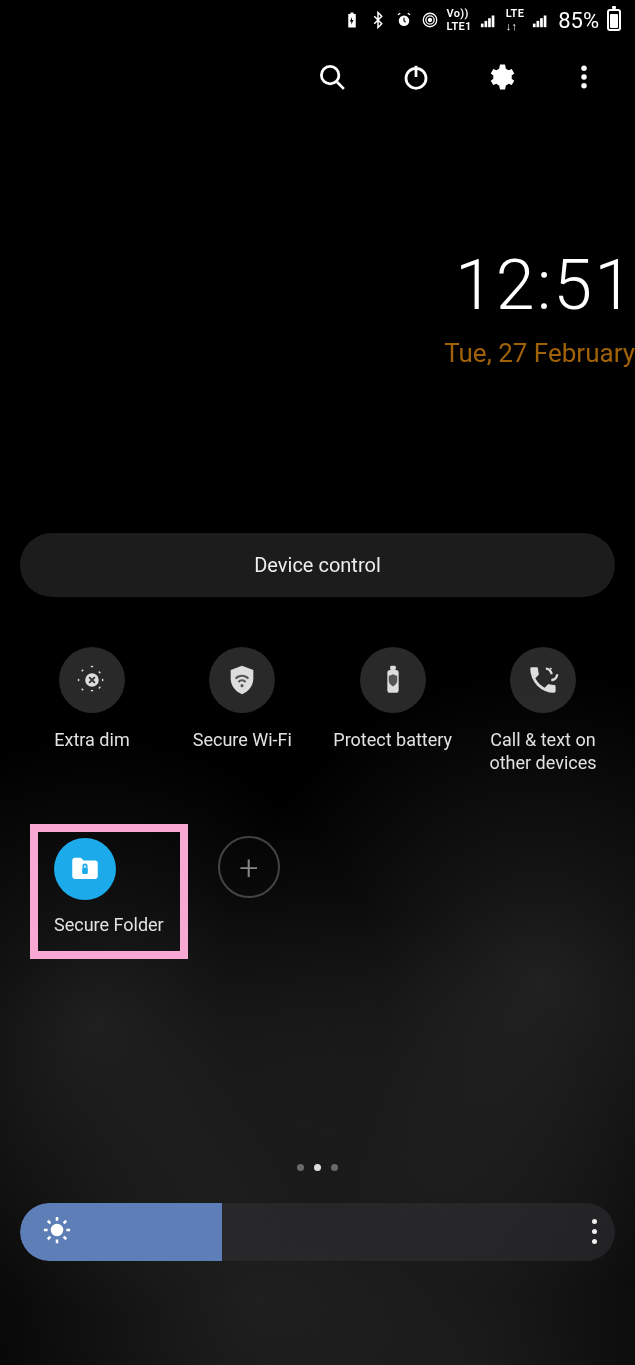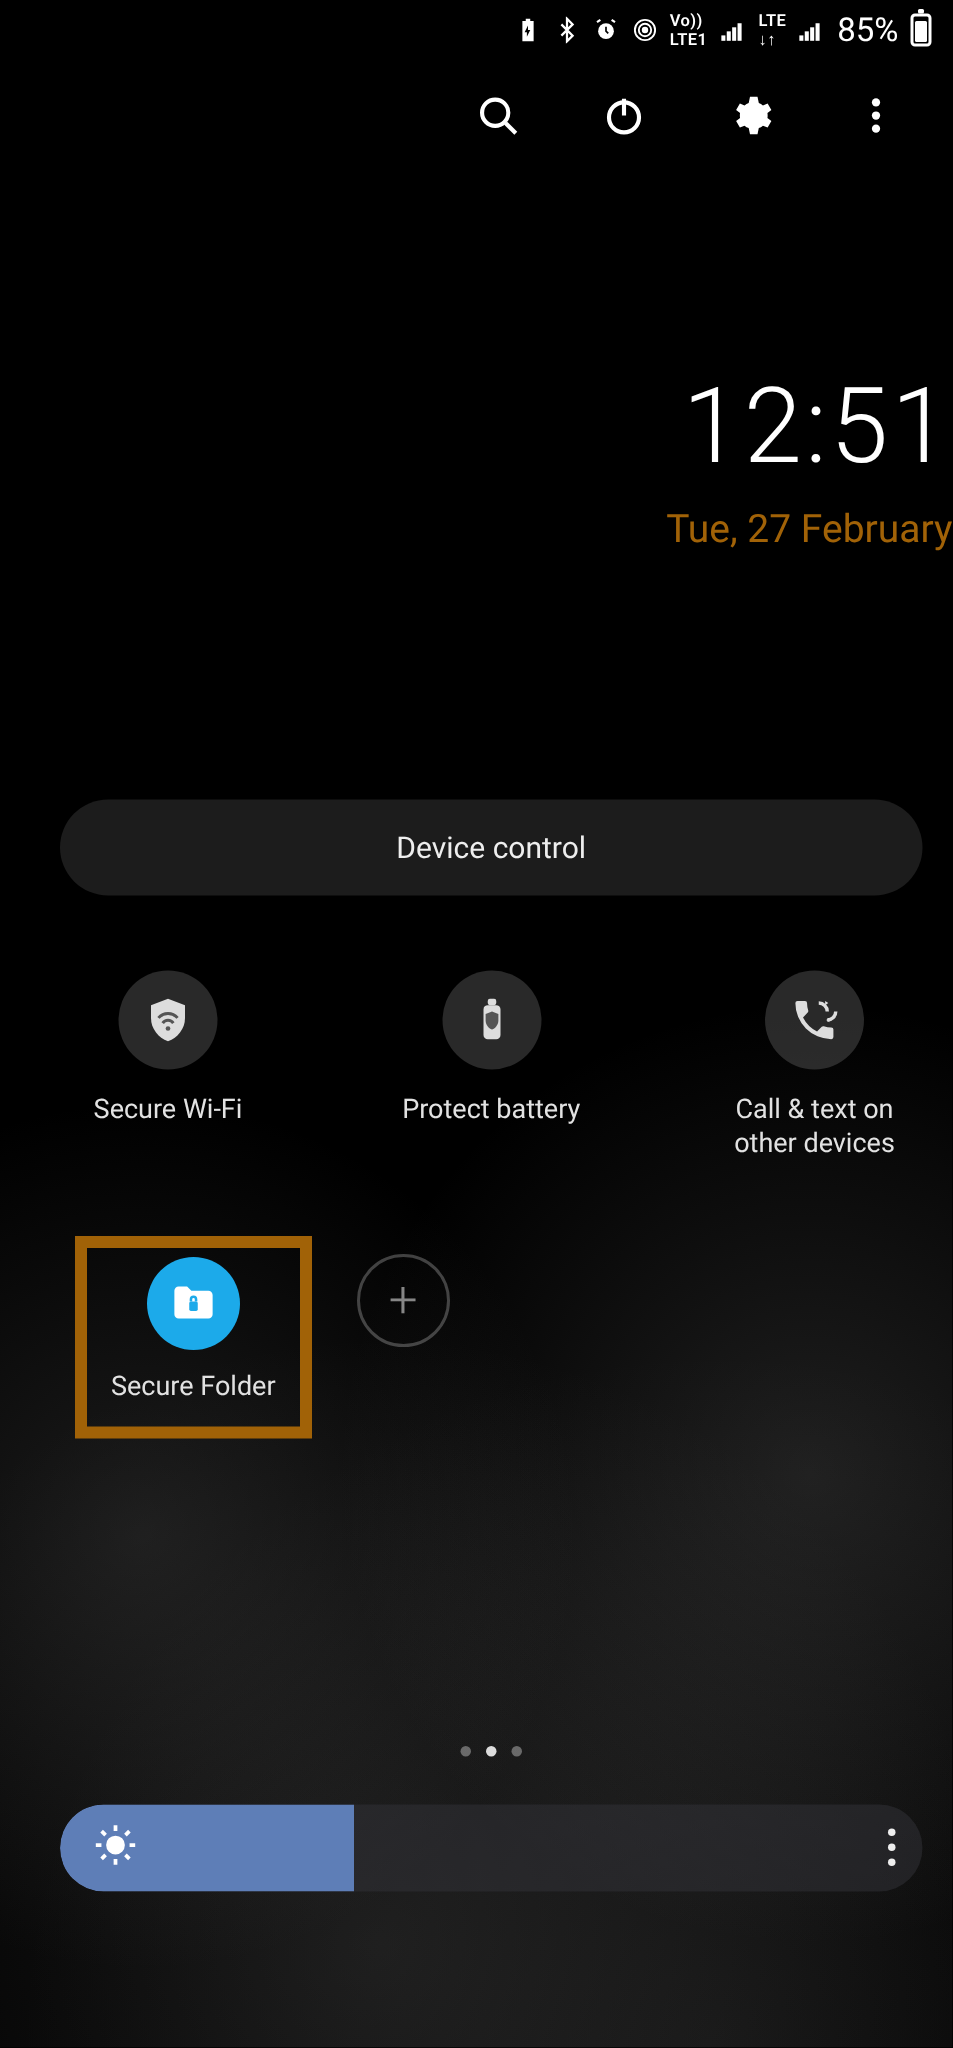--- a/index.html
+++ b/index.html
@@ -17,21 +17,21 @@
     position: absolute;
     inset: 0;
     background:
       radial-gradient(circle at 15% 75%, rgba(110,110,110,0.25), transparent 25%),
       radial-gradient(circle at 85% 72%, rgba(140,140,140,0.22), transparent 28%),
       radial-gradient(circle at 40% 95%, rgba(120,120,120,0.20), transparent 30%),
       radial-gradient(circle at 75% 100%, rgba(100,100,100,0.18), transparent 32%),
       #000;
     z-index: 0;
   }
-  .layer { position: relative; z-index: 1; padding-left: 20px; }
+  .layer { position: relative; z-index: 1; }
 
   
   .status-bar {
     display: flex;
     justify-content: flex-end;
     align-items: center;
     gap: 8px;
     height: 36px;
     padding: 4px 14px 0 0;
     color: #fff;
@@ -120,25 +120,24 @@
   }
 
   
   .qs-row2 {
     display: flex;
     gap: 30px;
     margin: 50px 0 0 30px;
     align-items: flex-start;
   }
   .highlight-box {
-    border: 8px solid #a16207;
+    border: 8px solid #f9a8d4;
     padding: 6px 16px 14px 16px;
     display: flex;
     flex-direction: column;
-    align-items: center;
   }
   .qs-circle.blue {
     background: #1caaea;
     width: 62px; height: 62px;
   }
   .qs-circle.outline {
     background: transparent;
     border: 2px solid rgba(180,180,180,0.35);
     width: 62px; height: 62px;
   }
@@ -260,20 +259,39 @@
     <div class="date">Tue, 27 February</div>
   </div>
 
   <div class="pill-row">
     <div class="pill">
       <span>Device control</span>
     </div>
   </div>
 
   <div class="qs-row">
+    <div class="qs-item">
+      <div class="qs-circle">
+        <svg viewBox="0 0 24 24" fill="none" stroke="#ddd" stroke-width="1.6">
+            <circle cx="12" cy="12" r="4" fill="#ddd"></circle>
+            <g stroke-dasharray="1 3">
+              <line x1="12" y1="2" x2="12" y2="5"></line>
+              <line x1="12" y1="19" x2="12" y2="22"></line>
+              <line x1="2" y1="12" x2="5" y2="12"></line>
+              <line x1="19" y1="12" x2="22" y2="12"></line>
+              <line x1="4.9" y1="4.9" x2="7" y2="7"></line>
+              <line x1="17" y1="17" x2="19.1" y2="19.1"></line>
+              <line x1="4.9" y1="19.1" x2="7" y2="17"></line>
+              <line x1="17" y1="7" x2="19.1" y2="4.9"></line>
+            </g>
+            <path d="M10 10l4 4M14 10l-4 4" stroke="#333" stroke-width="1.4"></path>
+          </svg>
+      </div>
+      <div class="qs-label">Extra dim</div>
+    </div>
     <div class="qs-item">
       <div class="qs-circle">
         <svg viewBox="0 0 24 24" fill="#ddd">
             <path d="M12 2l8 3v6c0 5-3.4 9.3-8 11-4.6-1.7-8-6-8-11V5l8-3z"></path>
             <path d="M7.5 11a6 6 0 019 0M9.5 13.5a3 3 0 015 0" stroke="#555" stroke-width="1.4" fill="none"></path>
             <circle cx="12" cy="16" r="1.1" fill="#555"></circle>
           </svg>
       </div>
       <div class="qs-label">Secure Wi-Fi</div>
     </div>

